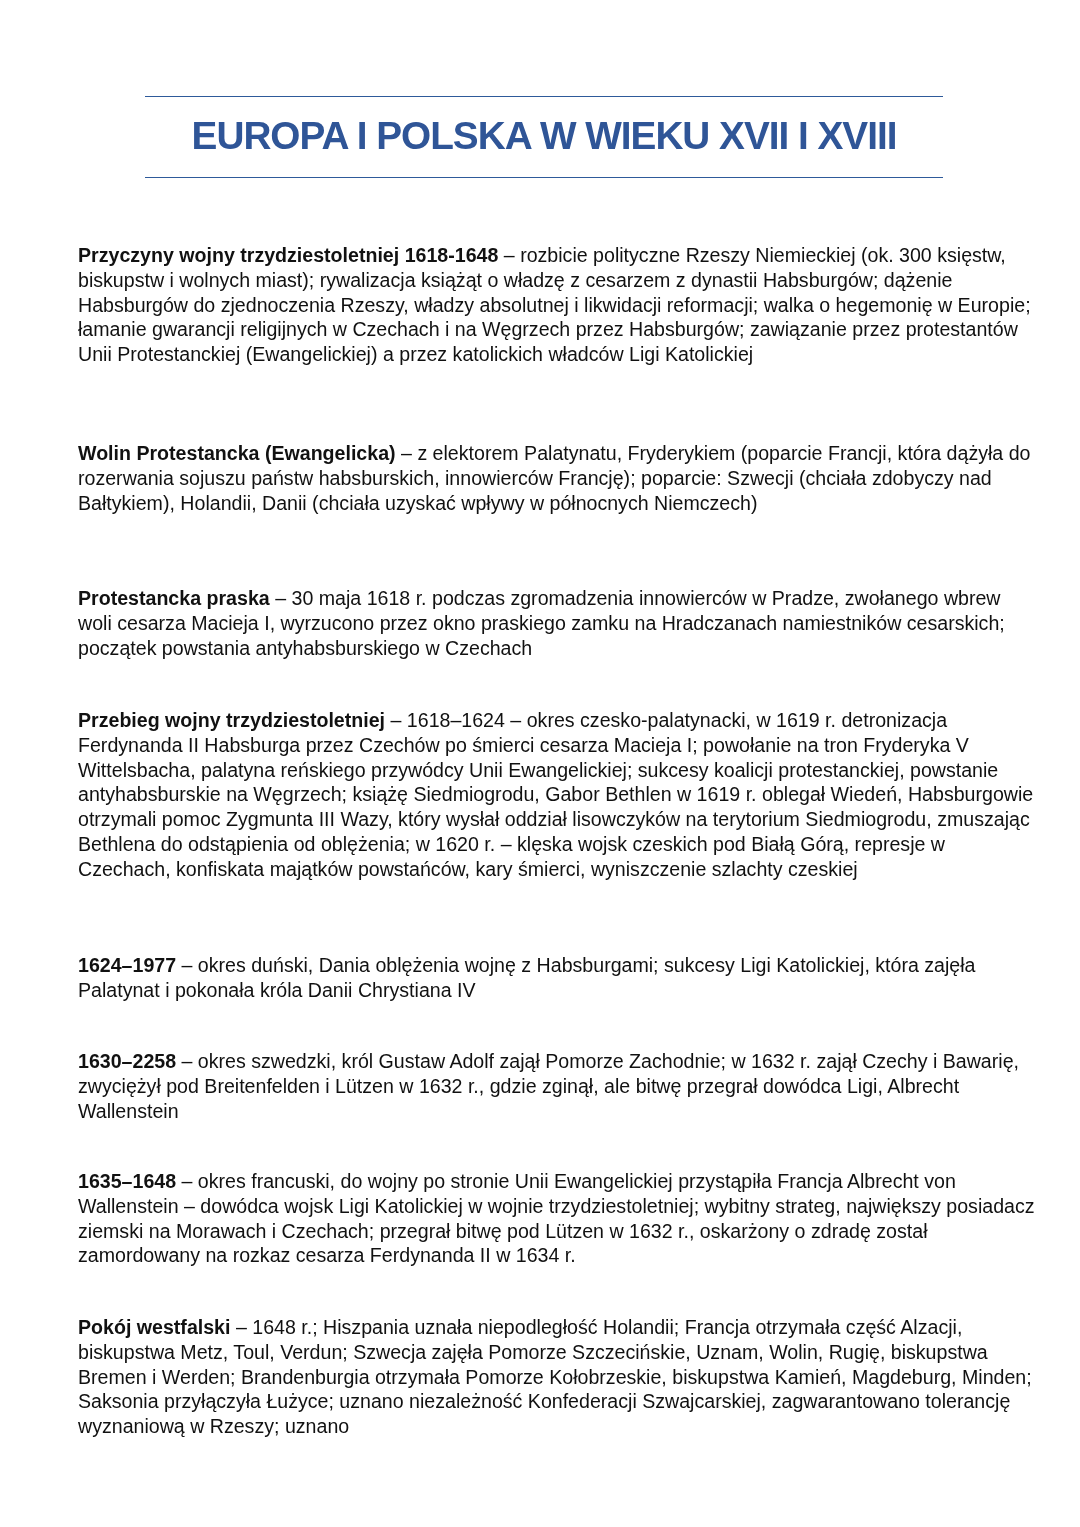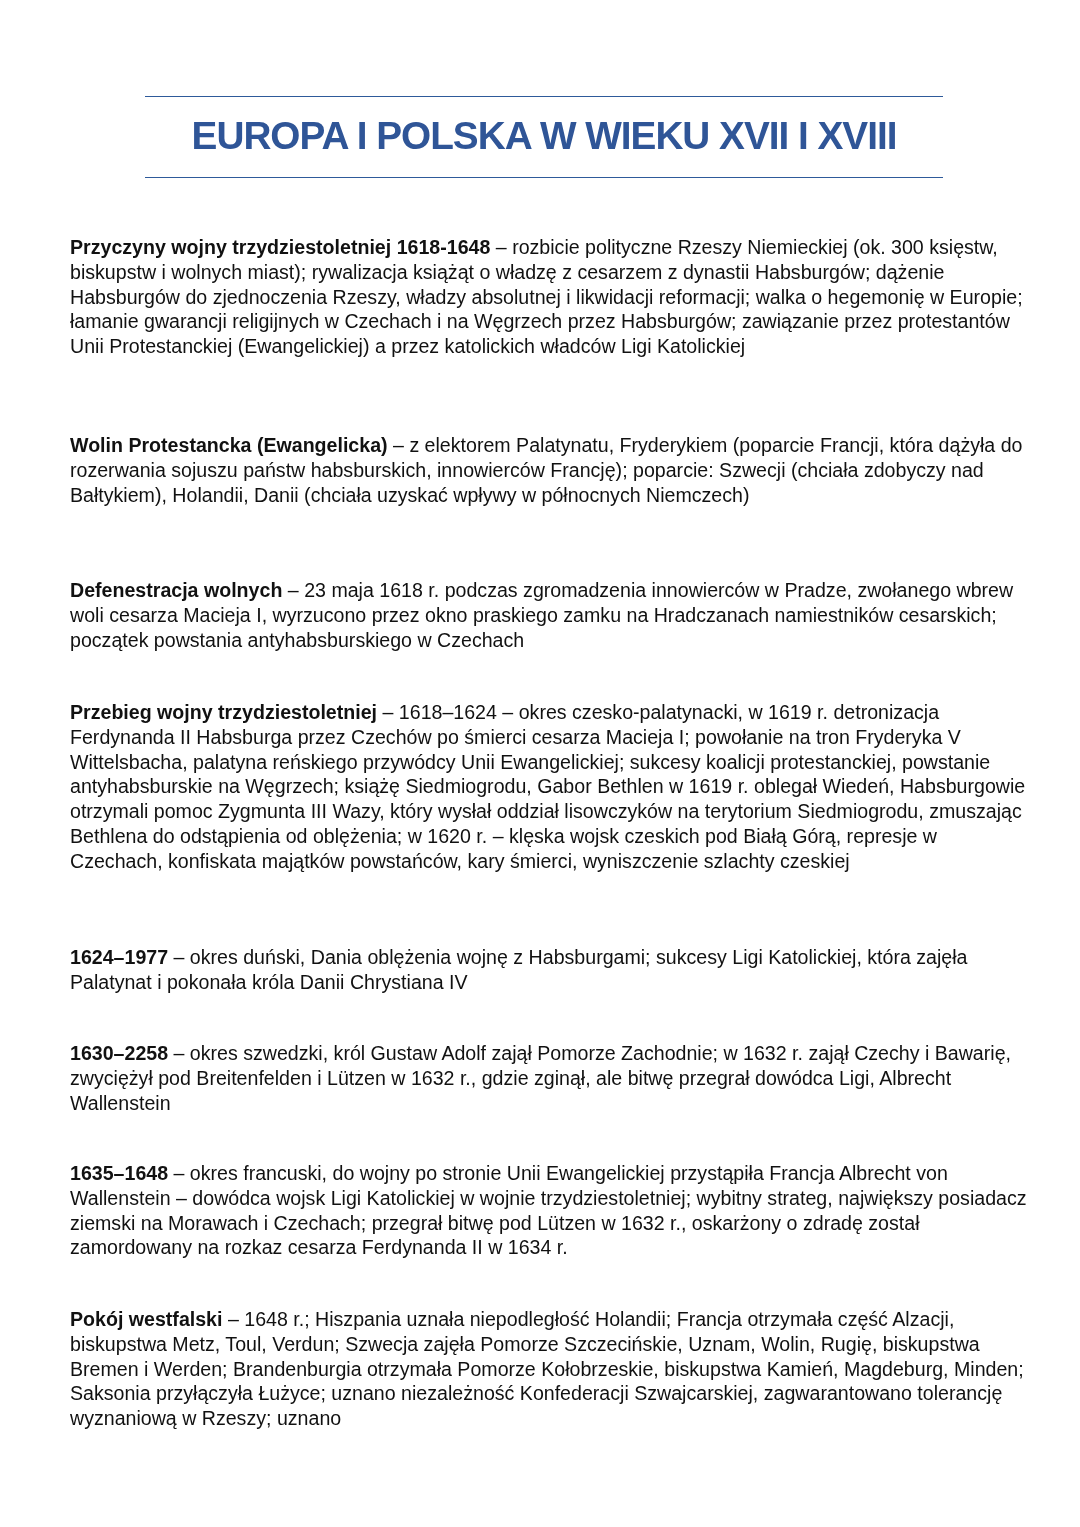--- a/index.html
+++ b/index.html
@@ -11,34 +11,34 @@
   .title {
     position: absolute; left: 141px; top: 112px; width: 798px; text-align: center;
     font-family: "Liberation Sans", sans-serif; font-weight: bold; font-size: 38px;
     letter-spacing: -1px; color: #2f5597; line-height: 48px;
     transform: scaleX(1.02);
   }
   .body {
     position: absolute; left: 66px; top: 235px; width: 960px;
     font-family: "Liberation Sans", sans-serif; font-size: 19.6px; line-height: 24.8px; color: #111111;
   }
-  .para { margin: 0; position: absolute; left: 0; width: 960px; }
+  .para { margin: 8px; position: absolute; left: 0; width: 960px; }
   .para b { font-weight: bold; }
 </style>
 </head>
 <body>
 
 <div class="page">
   <div class="rule top"></div>
   <div class="title">EUROPA I POLSKA W WIEKU XVII I XVIII</div>
   <div class="rule bottom"></div>
 
   <div class="body">
     <p class="para" style="top:0px"><b>Przyczyny wojny trzydziestoletniej 1618-1648</b><span> – rozbicie polityczne Rzeszy Niemieckiej (ok. 300 księstw, biskupstw i wolnych miast); rywalizacja książąt o władzę z cesarzem z dynastii Habsburgów; dążenie Habsburgów do zjednoczenia Rzeszy, władzy absolutnej i likwidacji reformacji; walka o hegemonię w Europie; łamanie gwarancji religijnych w Czechach i na Węgrzech przez Habsburgów; zawiązanie przez protestantów Unii Protestanckiej (Ewangelickiej) a przez katolickich władców Ligi Katolickiej</span></p>
     <p class="para" style="top:198px"><b>Wolin Protestancka (Ewangelicka)</b><span> – z elektorem Palatynatu, Fryderykiem (poparcie Francji, która dążyła do rozerwania sojuszu państw habsburskich, innowierców Francję); poparcie: Szwecji (chciała zdobyczy nad Bałtykiem), Holandii, Danii (chciała uzyskać wpływy w północnych Niemczech)</span></p>
-    <p class="para" style="top:343px"><b>Defenestracja wolnych</b><span> – 23 maja 1618 r. podczas zgromadzenia innowierców w Pradze, zwołanego wbrew woli cesarza Macieja I, wyrzucono przez okno praskiego zamku na Hradczanach namiestników cesarskich; początek powstania antyhabsburskiego w Czechach</span></p>
+    <p class="para" style="top:343px"><b>Protestancka praska</b><span> – 30 maja 1618 r. podczas zgromadzenia innowierców w Pradze, zwołanego wbrew woli cesarza Macieja I, wyrzucono przez okno praskiego zamku na Hradczanach namiestników cesarskich; początek powstania antyhabsburskiego w Czechach</span></p>
     <p class="para" style="top:465px"><b>Przebieg wojny trzydziestoletniej</b><span> – 1618–1624 – okres czesko-palatynacki, w 1619 r. detronizacja Ferdynanda II Habsburga przez Czechów po śmierci cesarza Macieja I; powołanie na tron Fryderyka V Wittelsbacha, palatyna reńskiego przywódcy Unii Ewangelickiej; sukcesy koalicji protestanckiej, powstanie antyhabsburskie na Węgrzech; książę Siedmiogrodu, Gabor Bethlen w 1619 r. oblegał Wiedeń, Habsburgowie otrzymali pomoc Zygmunta III Wazy, który wysłał oddział lisowczyków na terytorium Siedmiogrodu, zmuszając Bethlena do odstąpienia od oblężenia; w 1620 r. – klęska wojsk czeskich pod Białą Górą, represje w Czechach, konfiskata majątków powstańców, kary śmierci, wyniszczenie szlachty czeskiej</span></p>
     <p class="para" style="top:710px"><b>1624–1977</b><span> – okres duński, Dania oblężenia wojnę z Habsburgami; sukcesy Ligi Katolickiej, która zajęła Palatynat i pokonała króla Danii Chrystiana IV</span></p>
     <p class="para" style="top:806px"><b>1630–2258</b><span> – okres szwedzki, król Gustaw Adolf zajął Pomorze Zachodnie; w 1632 r. zajął Czechy i Bawarię, zwyciężył pod Breitenfelden i Lützen w 1632 r., gdzie zginął, ale bitwę przegrał dowódca Ligi, Albrecht Wallenstein</span></p>
     <p class="para" style="top:926px"><b>1635–1648</b><span> – okres francuski, do wojny po stronie Unii Ewangelickiej przystąpiła Francja Albrecht von Wallenstein – dowódca wojsk Ligi Katolickiej w wojnie trzydziestoletniej; wybitny strateg, największy posiadacz ziemski na Morawach i Czechach; przegrał bitwę pod Lützen w 1632 r., oskarżony o zdradę został zamordowany na rozkaz cesarza Ferdynanda II w 1634 r.</span></p>
     <p class="para" style="top:1072px"><b>Pokój westfalski</b><span> – 1648 r.; Hiszpania uznała niepodległość Holandii; Francja otrzymała część Alzacji, biskupstwa Metz, Toul, Verdun; Szwecja zajęła Pomorze Szczecińskie, Uznam, Wolin, Rugię, biskupstwa Bremen i Werden; Brandenburgia otrzymała Pomorze Kołobrzeskie, biskupstwa Kamień, Magdeburg, Minden; Saksonia przyłączyła Łużyce; uznano niezależność Konfederacji Szwajcarskiej, zagwarantowano tolerancję wyznaniową w Rzeszy; uznano</span></p>
   </div>
 </div>
 
 </body></html>

